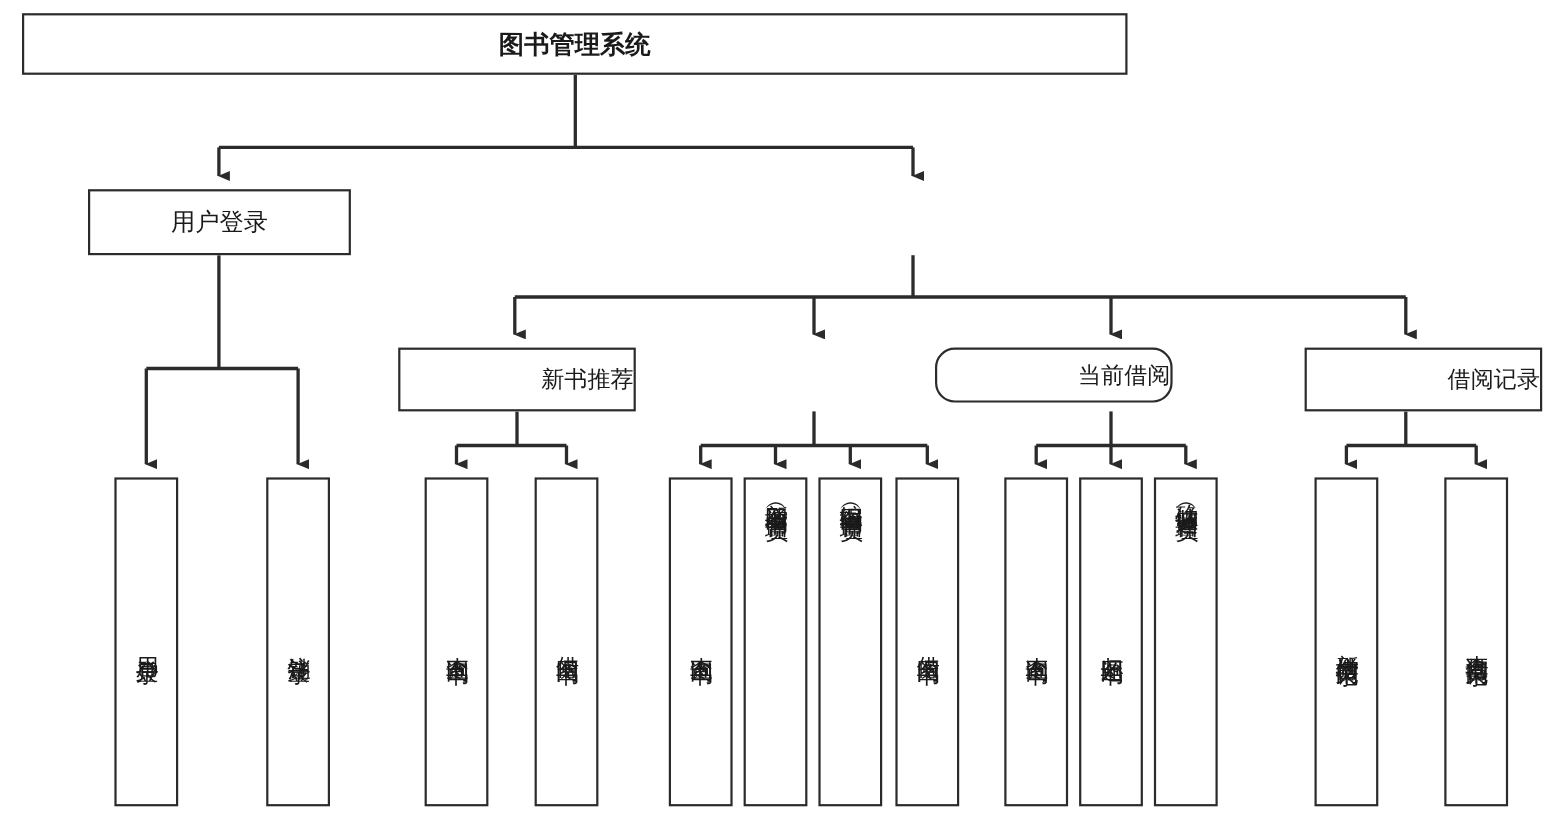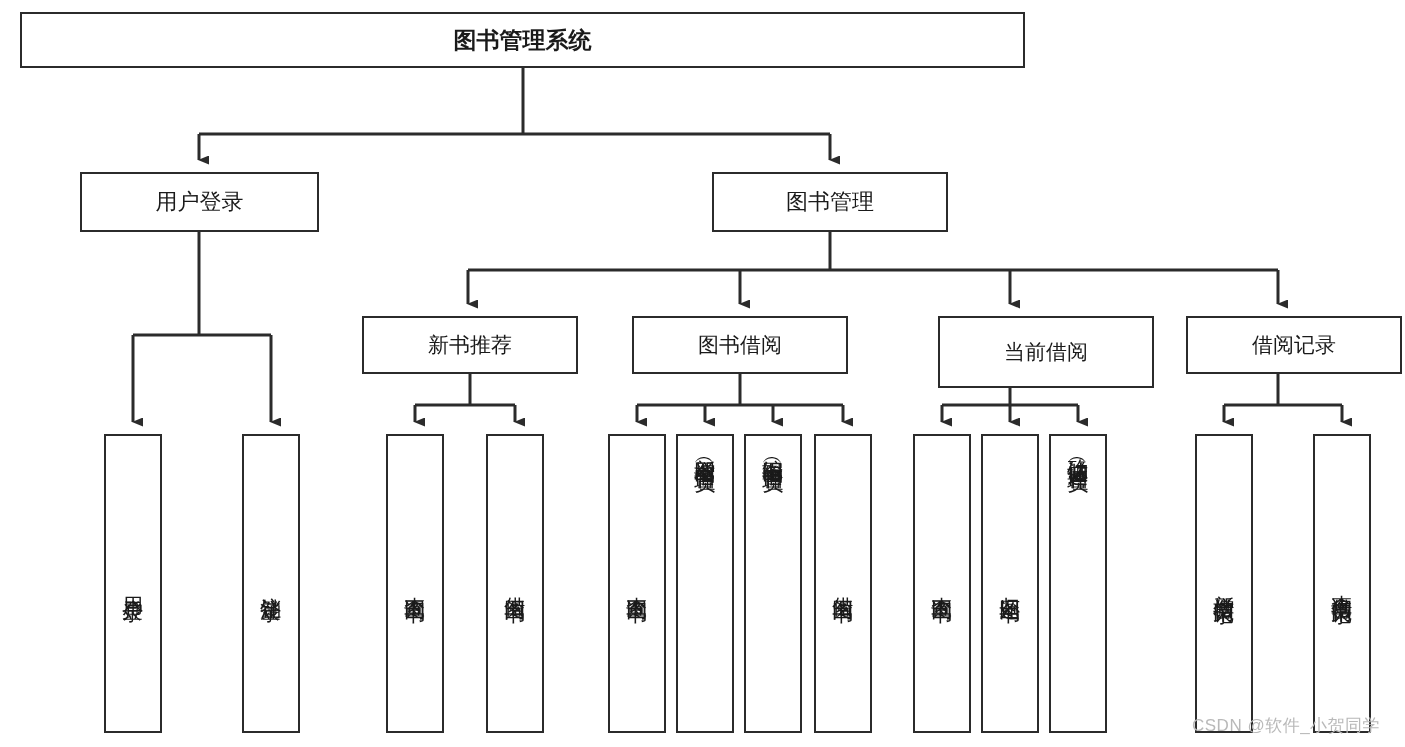--- a/index.html
+++ b/index.html
@@ -22,21 +22,21 @@
     box-sizing: border-box;
     border: 2px solid #2b2b2b;
     background: #ffffff;
     display: flex;
     align-items: center;
     justify-content: center;
     color: #1a1a1a;
   }
   .node.root { font-size: 23px; }
   .node.level2 { font-size: 22px; }
-  .node.level3 { font-size: 21px; }
+  .node.level3 { font-size: 21px; justify-content: flex-end; }
   .leaf {
     position: absolute;
     box-sizing: border-box;
     border: 2px solid #2b2b2b;
     background: #ffffff;
     display: flex;
     justify-content: center;
     color: #1a1a1a;
   }
   .leaf .vtext {
@@ -122,31 +122,25 @@
     </g>
   </svg>
 
   <div class="node root" style="left:20px; top:12px; width:1005px; height:56px;font-weight:bold;">
     <span>图书管理系统</span>
   </div>
 
   <div class="node level2" style="left:80px; top:172px; width:239px; height:60px;">
     <span>用户登录</span>
   </div>
-  <div class="node level2" style="left:712px; top:172px; width:236px; height:60px;">
-    <span>图书管理</span>
-  </div>
 
   <div class="node level3" style="left:362px; top:316px; width:216px; height:58px;">
     <span>新书推荐</span>
   </div>
-  <div class="node level3" style="left:632px; top:316px; width:216px; height:58px;">
-    <span>图书借阅</span>
-  </div>
-  <div class="node level3" style="left:938px; top:316px; width:216px; height:72px;">
+  <div class="node level3" style="left:850px; top:316px; width:216px; height:50px;border-radius:18px;">
     <span>当前借阅</span>
   </div>
   <div class="node level3" style="left:1170px; top:316px; width:216px; height:58px;margin-left:16px;">
     <span>借阅记录</span>
   </div>
 
   <div class="leaf align-center" style="left:104px; top:434px; width:58px; height:299px;">
     <span class="vtext">用户登录</span>
   </div>
   <div class="leaf align-center" style="left:242px; top:434px; width:58px; height:299px;">
@@ -183,15 +177,14 @@
     <span class="vtext">确认归还（管理员）</span>
   </div>
 
   <div class="leaf align-center" style="left:1195px; top:434px; width:58px; height:299px;">
     <span class="vtext">新增借阅记录</span>
   </div>
   <div class="leaf align-center" style="left:1313px; top:434px; width:58px; height:299px;">
     <span class="vtext">查询借阅记录</span>
   </div>
 
-  <div class="watermark">CSDN @软件_小贺同学</div>
 
 </div>
 
 </body></html>

